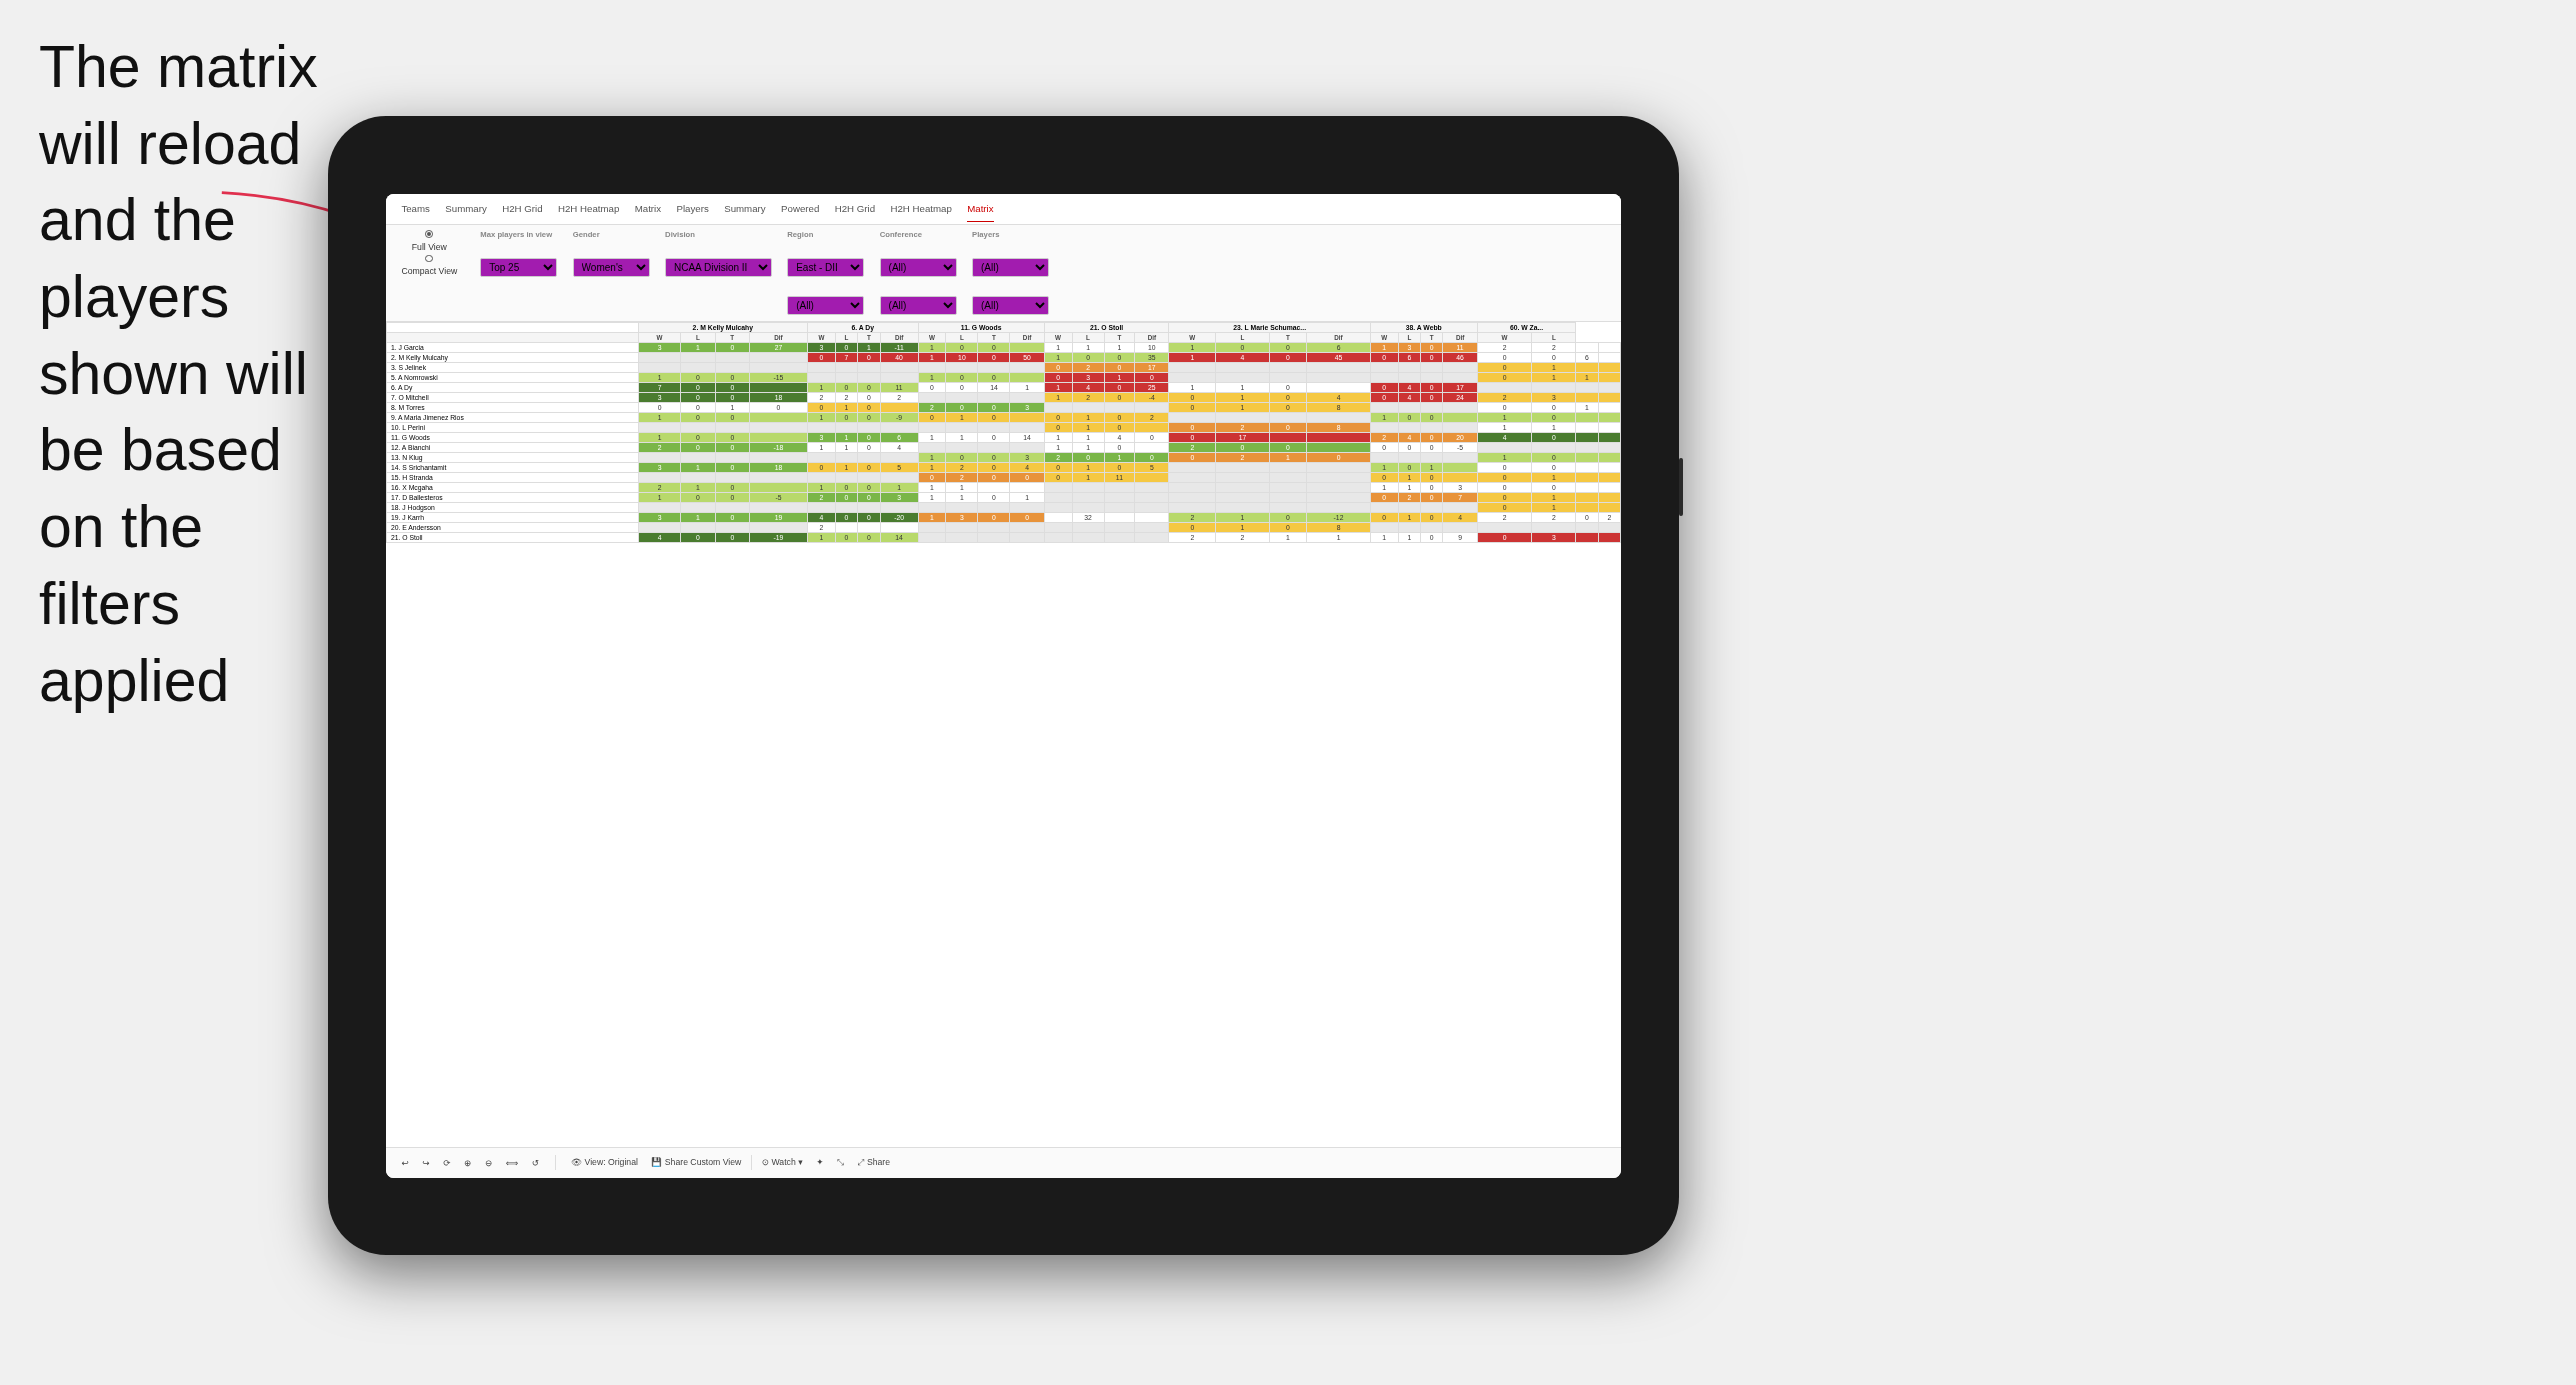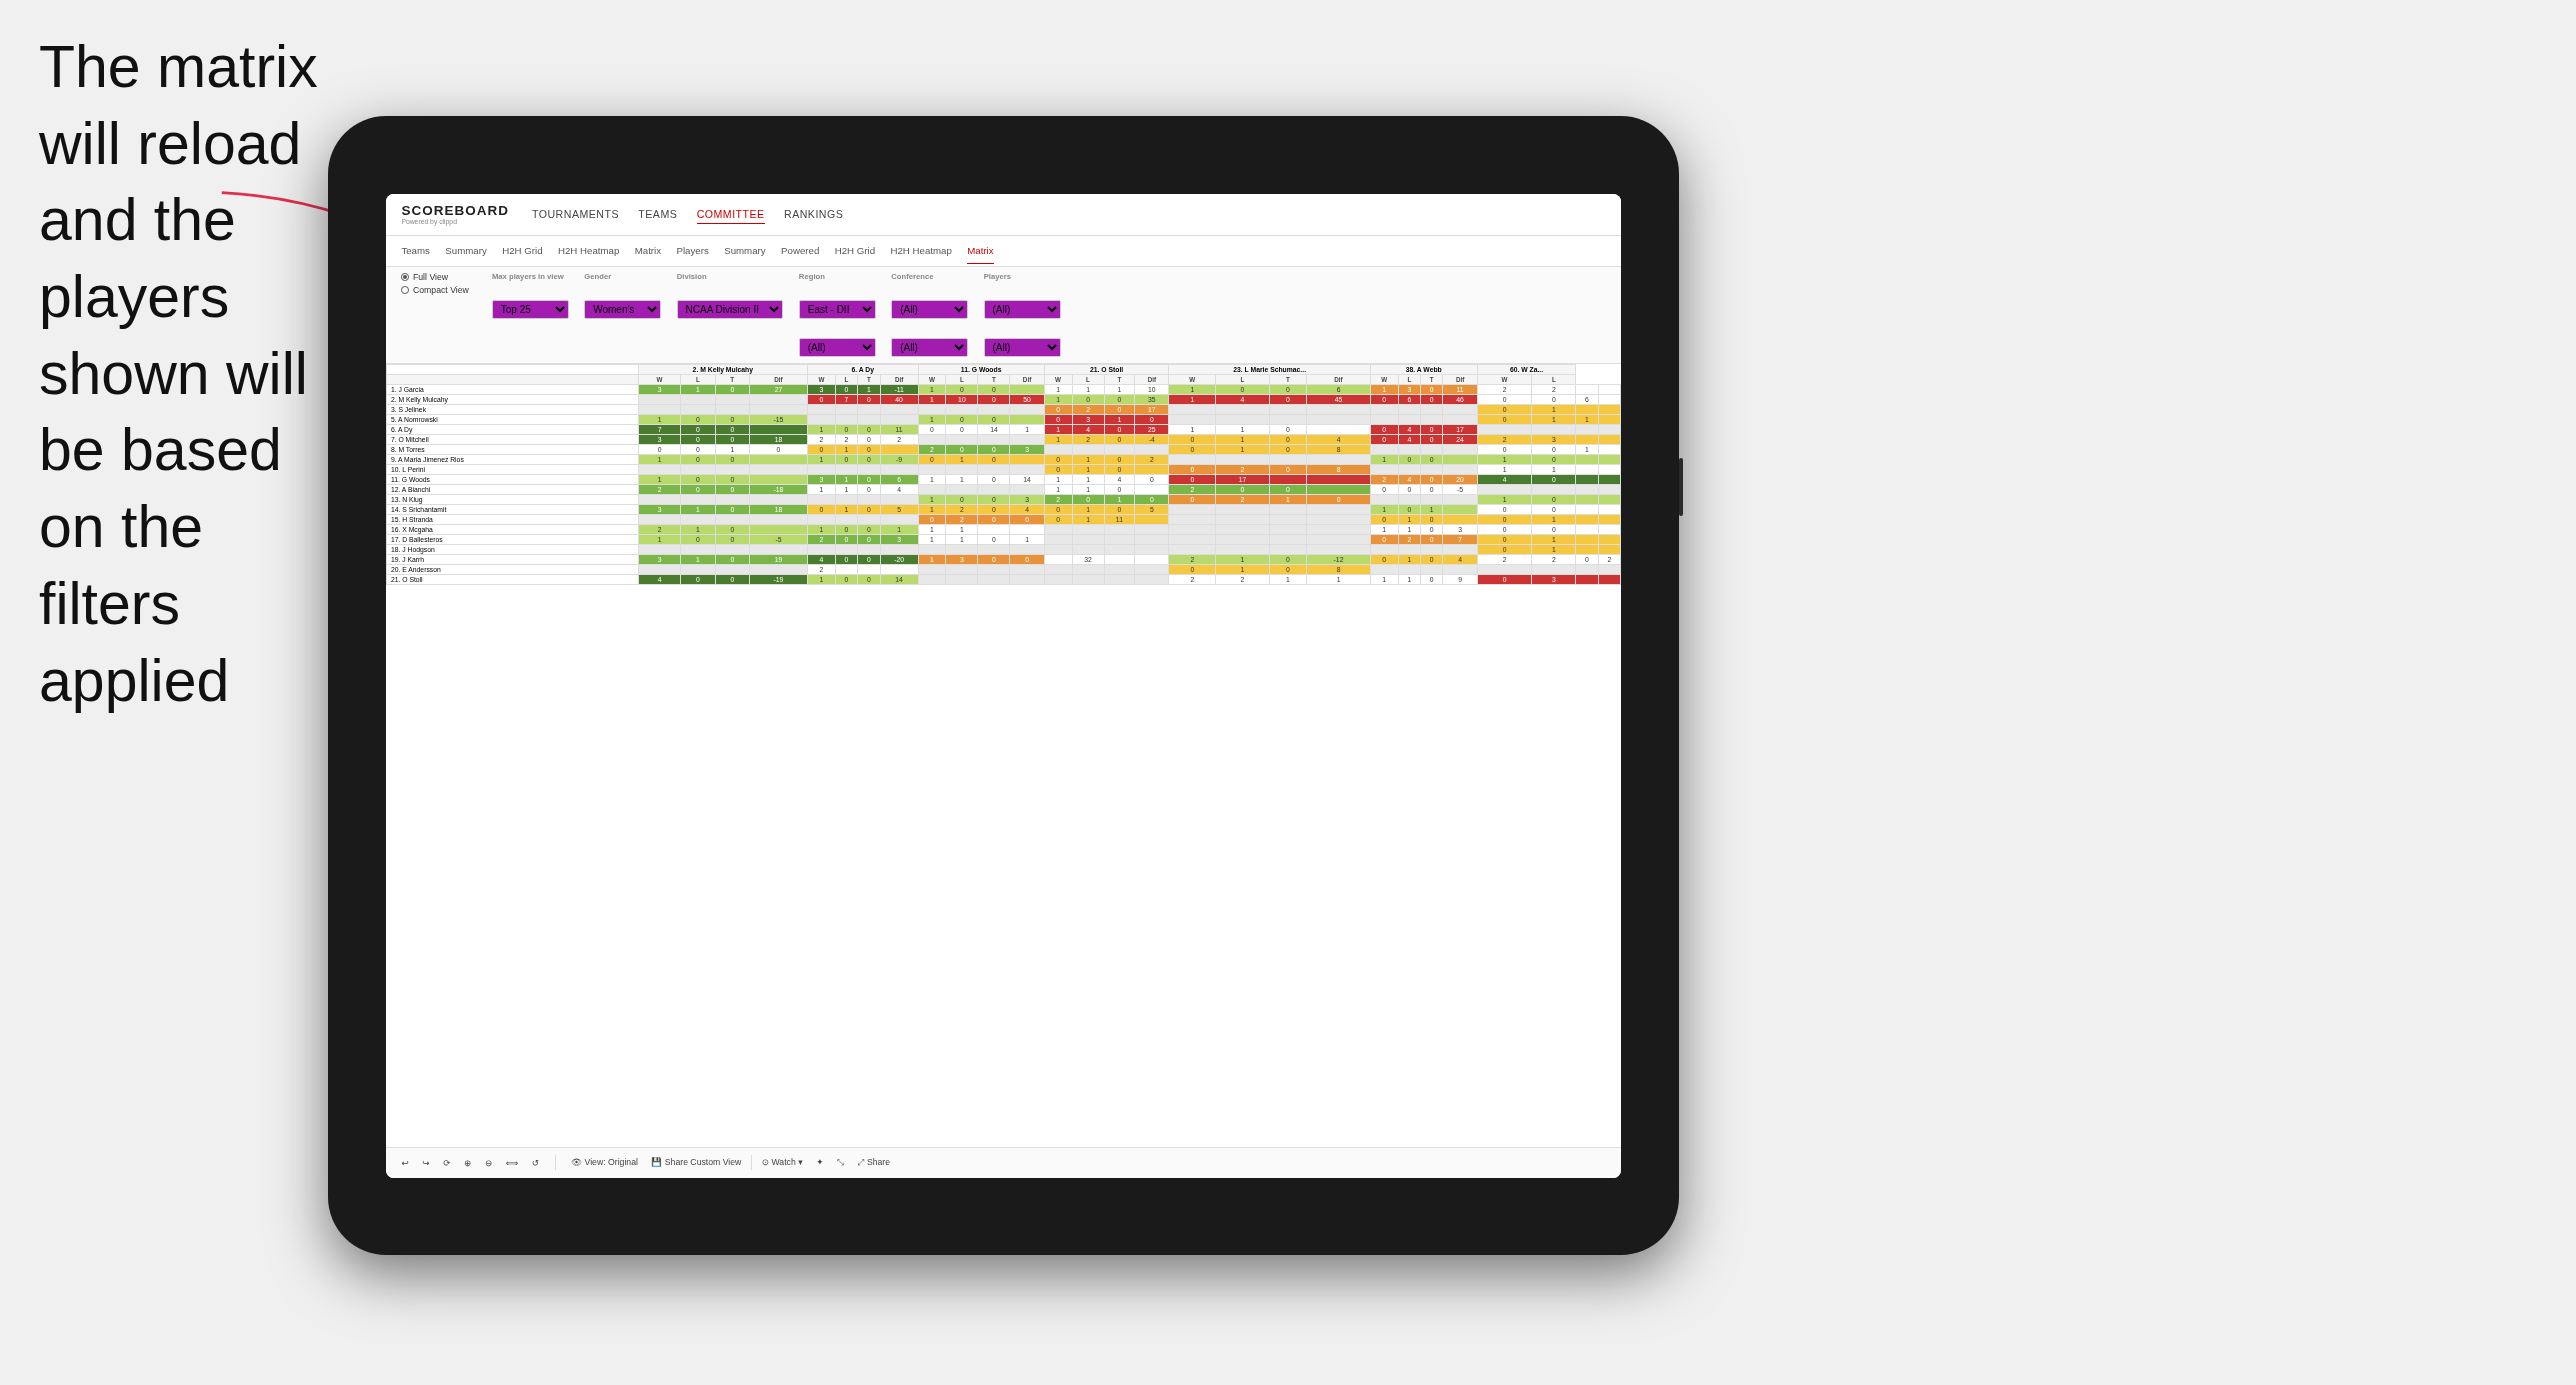--- a/index.html
+++ b/index.html
@@ -159,20 +159,21 @@
       gap: 2.9px;
       margin-right: 7.7px;
     }
 
     .view-option {
       display: flex;
       align-items: center;
       gap: 3.9px;
       font-size: 8.7px;
       color: #333;
+      flex-direction: column;
     }
 
     .radio-dot {
       width: 7.7px;
       height: 7.7px;
       border-radius: 50%;
       border: 1.4px solid #555;
       display: flex;
       align-items: center;
       justify-content: center;
@@ -308,32 +309,20 @@
     </marker>
   </defs>
   <path d="M 10 10 Q 200 20 330 160" stroke="#e0304e" stroke-width="3" fill="none" marker-end="url(#arrowhead)"></path>
 </svg>
 
 <div class="tablet">
   <div class="tablet-side-btn"></div>
 
   <div class="tablet-screen">
 
-    <div class="nav-bar">
-      <div class="logo-area">
-        <span class="logo-title">SCOREBOARD</span>
-        <span class="logo-sub">Powered by clippd</span>
-      </div>
-      <div class="nav-items">
-        <span class="nav-item">TOURNAMENTS</span>
-        <span class="nav-item">TEAMS</span>
-        <span class="nav-item active">COMMITTEE</span>
-        <span class="nav-item">RANKINGS</span>
-      </div>
-    </div>
 
     <div class="sub-nav">
       <span class="sub-nav-item">Teams</span>
       <span class="sub-nav-item">Summary</span>
       <span class="sub-nav-item">H2H Grid</span>
       <span class="sub-nav-item">H2H Heatmap</span>
       <span class="sub-nav-item">Matrix</span>
       <span class="sub-nav-item">Players</span>
       <span class="sub-nav-item">Summary</span>
       <span class="sub-nav-item">Powered</span>

